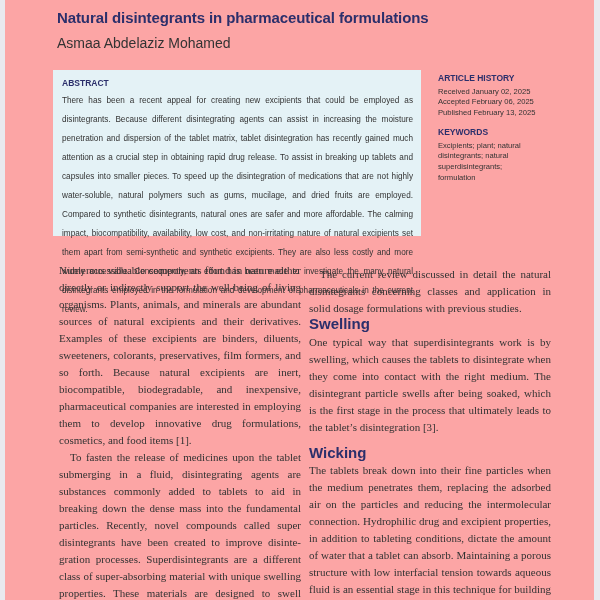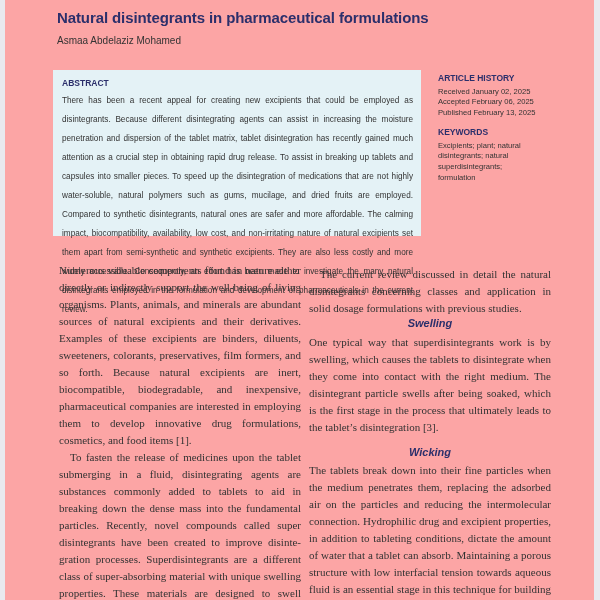--- a/index.html
+++ b/index.html
@@ -13,21 +13,21 @@
     background: #fca5a5;
   }
   .title {
     position: absolute; left: 52px; top: 9px;
     font-family: "Liberation Sans", sans-serif; font-weight: bold;
     font-size: 15px; color: #2b2f6b; letter-spacing: -0.1px;
     white-space: nowrap;
   }
   .author {
     position: absolute; left: 52px; top: 35px;
-    font-family: "Liberation Sans", sans-serif; font-size: 10px; color: #333;
+    font-family: "Liberation Sans", sans-serif; font-size: 14px; color: #333;
   }
   .affil {
     position: absolute; left: 52px; top: 50px;
     font-family: "Liberation Sans", sans-serif; font-size: 7.6px; color: #333;
     white-space: nowrap;
   }
   .abstract {
     position: absolute; left: 48px; top: 70px; width: 368px; height: 166px;
     background: #e4f2f6; padding: 8px 8px 8px 9px; box-sizing: border-box;
   }
@@ -58,22 +58,22 @@
   }
   .col p { margin: 0; text-align: justify; }
   .col p.indent { text-indent: 11px; }
   .col1 { left: 54px; top: 262px; }
   .col2 { left: 304px; top: 262px; }
   .sec {
     font-family: "Liberation Sans", sans-serif; font-weight: bold;
     font-size: 10.5px; color: #2b2f6b; margin: 0 0 3px 0;
   }
   .sub {
-    font-family: "Liberation Sans", sans-serif; font-weight: bold; font-style: italic;
-    font-size: 11px; color: #2b2f6b; margin: 0 0 3px 0; text-align: center;
+    font-family: "Liberation Sans", sans-serif; font-weight: bold; 
+    font-size: 15px; color: #2b2f6b; margin: 0 0 3px 0;
   }
   .col1 p, .col2 p { font-family: Liberation Serif, serif; font-size: 11px; line-height: 17px; }
 </style>
 </head>
 <body>
 
 <div class="page">
   <div class="title">Natural disintegrants in pharmaceutical formulations</div>
   <div class="author">Asmaa Abdelaziz Mohamed</div>
 

